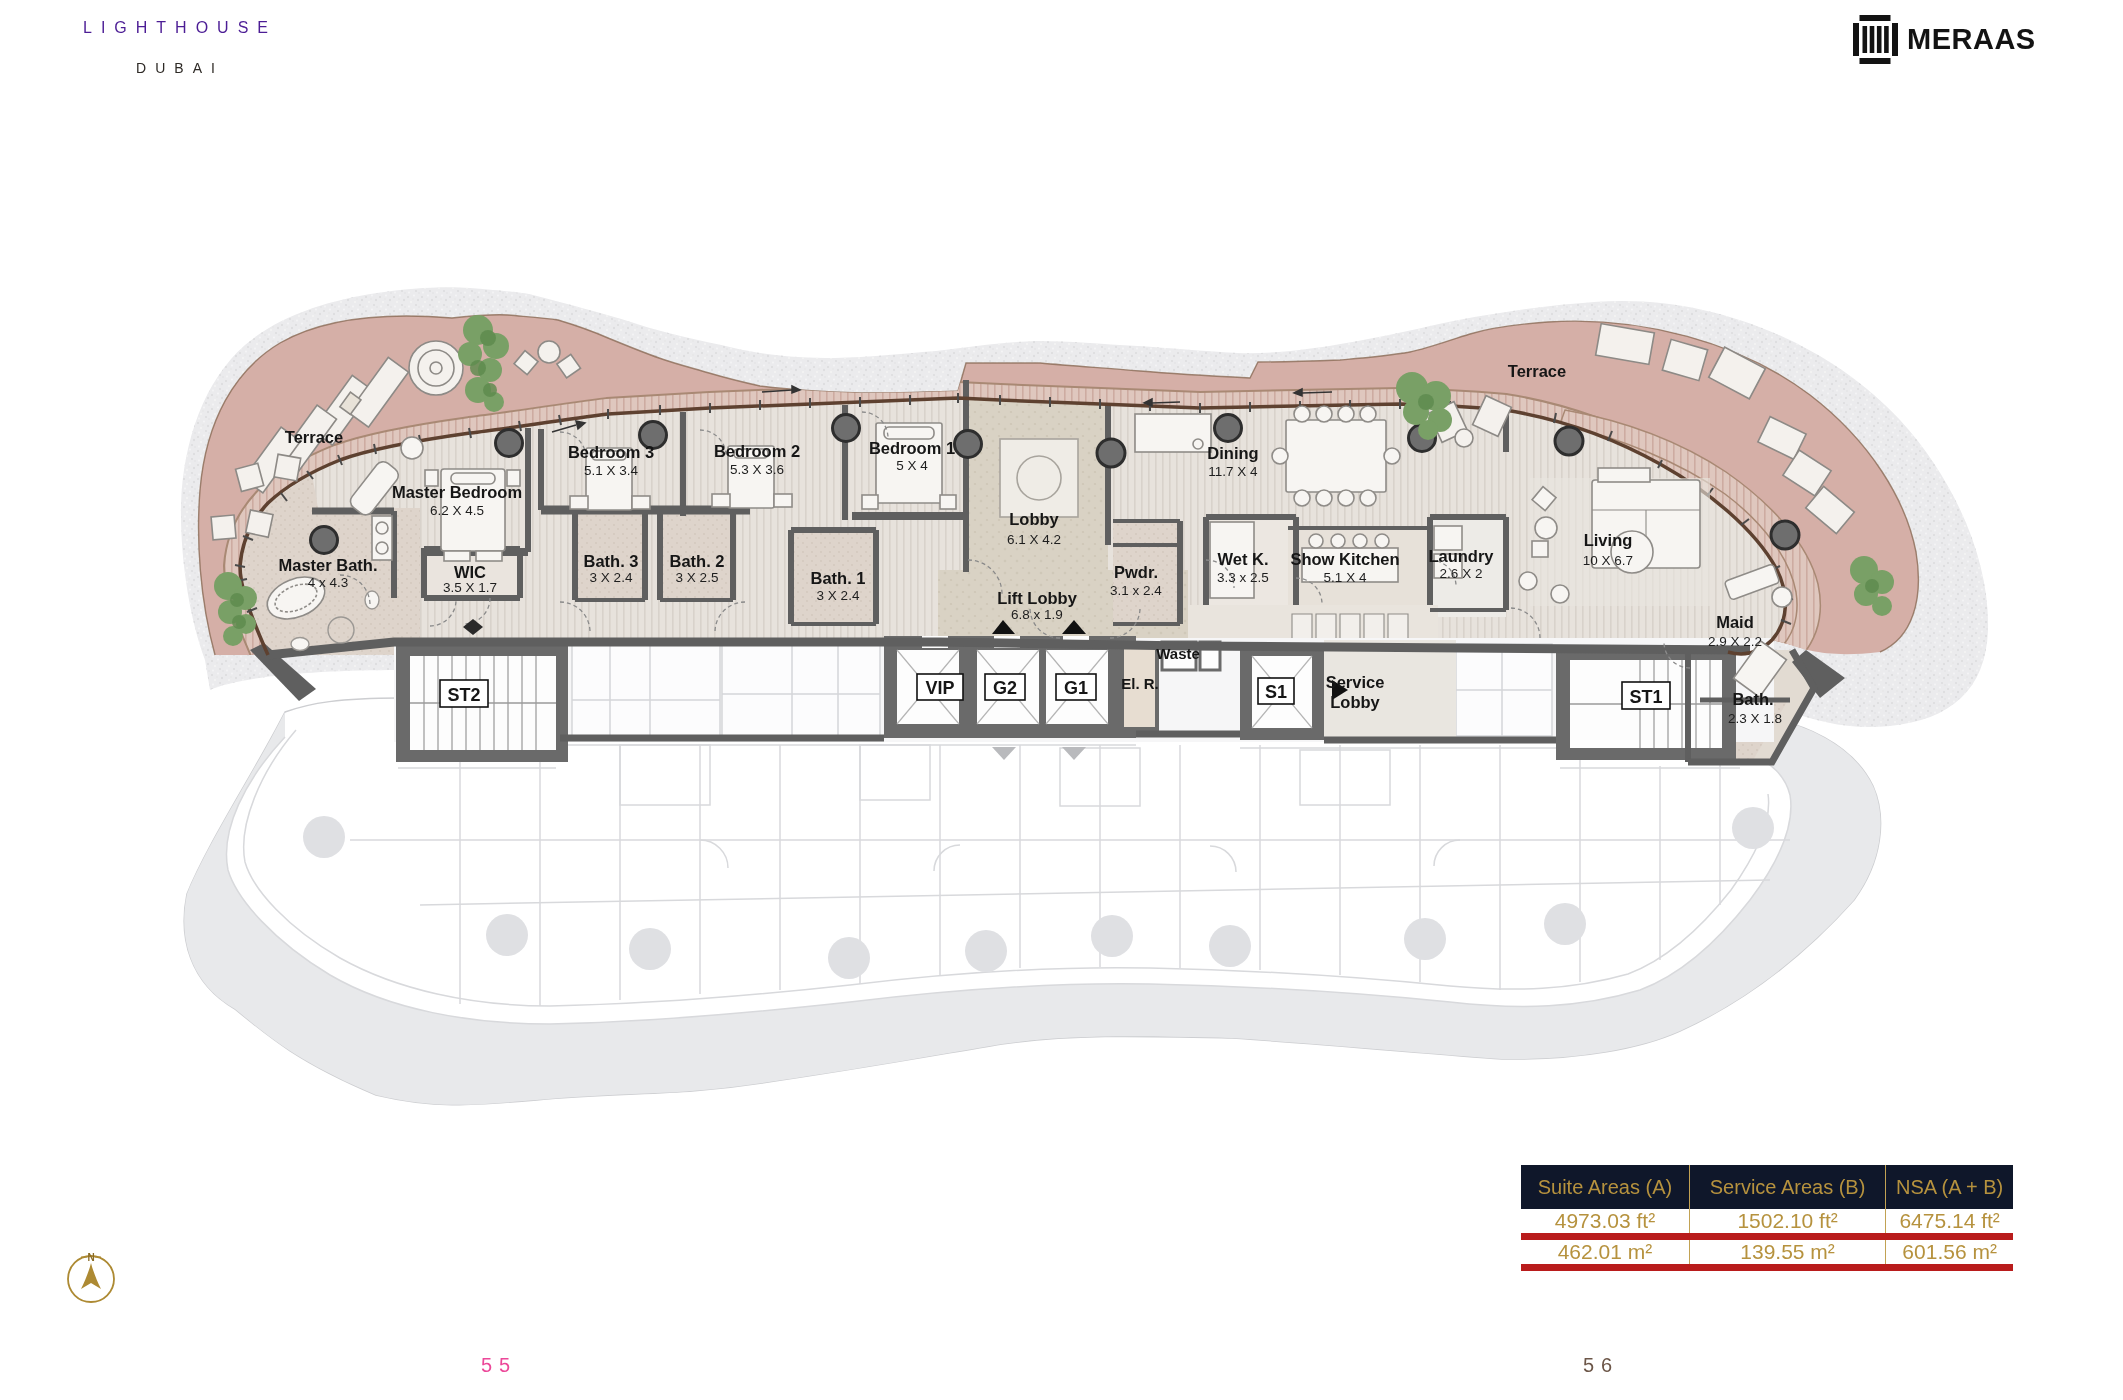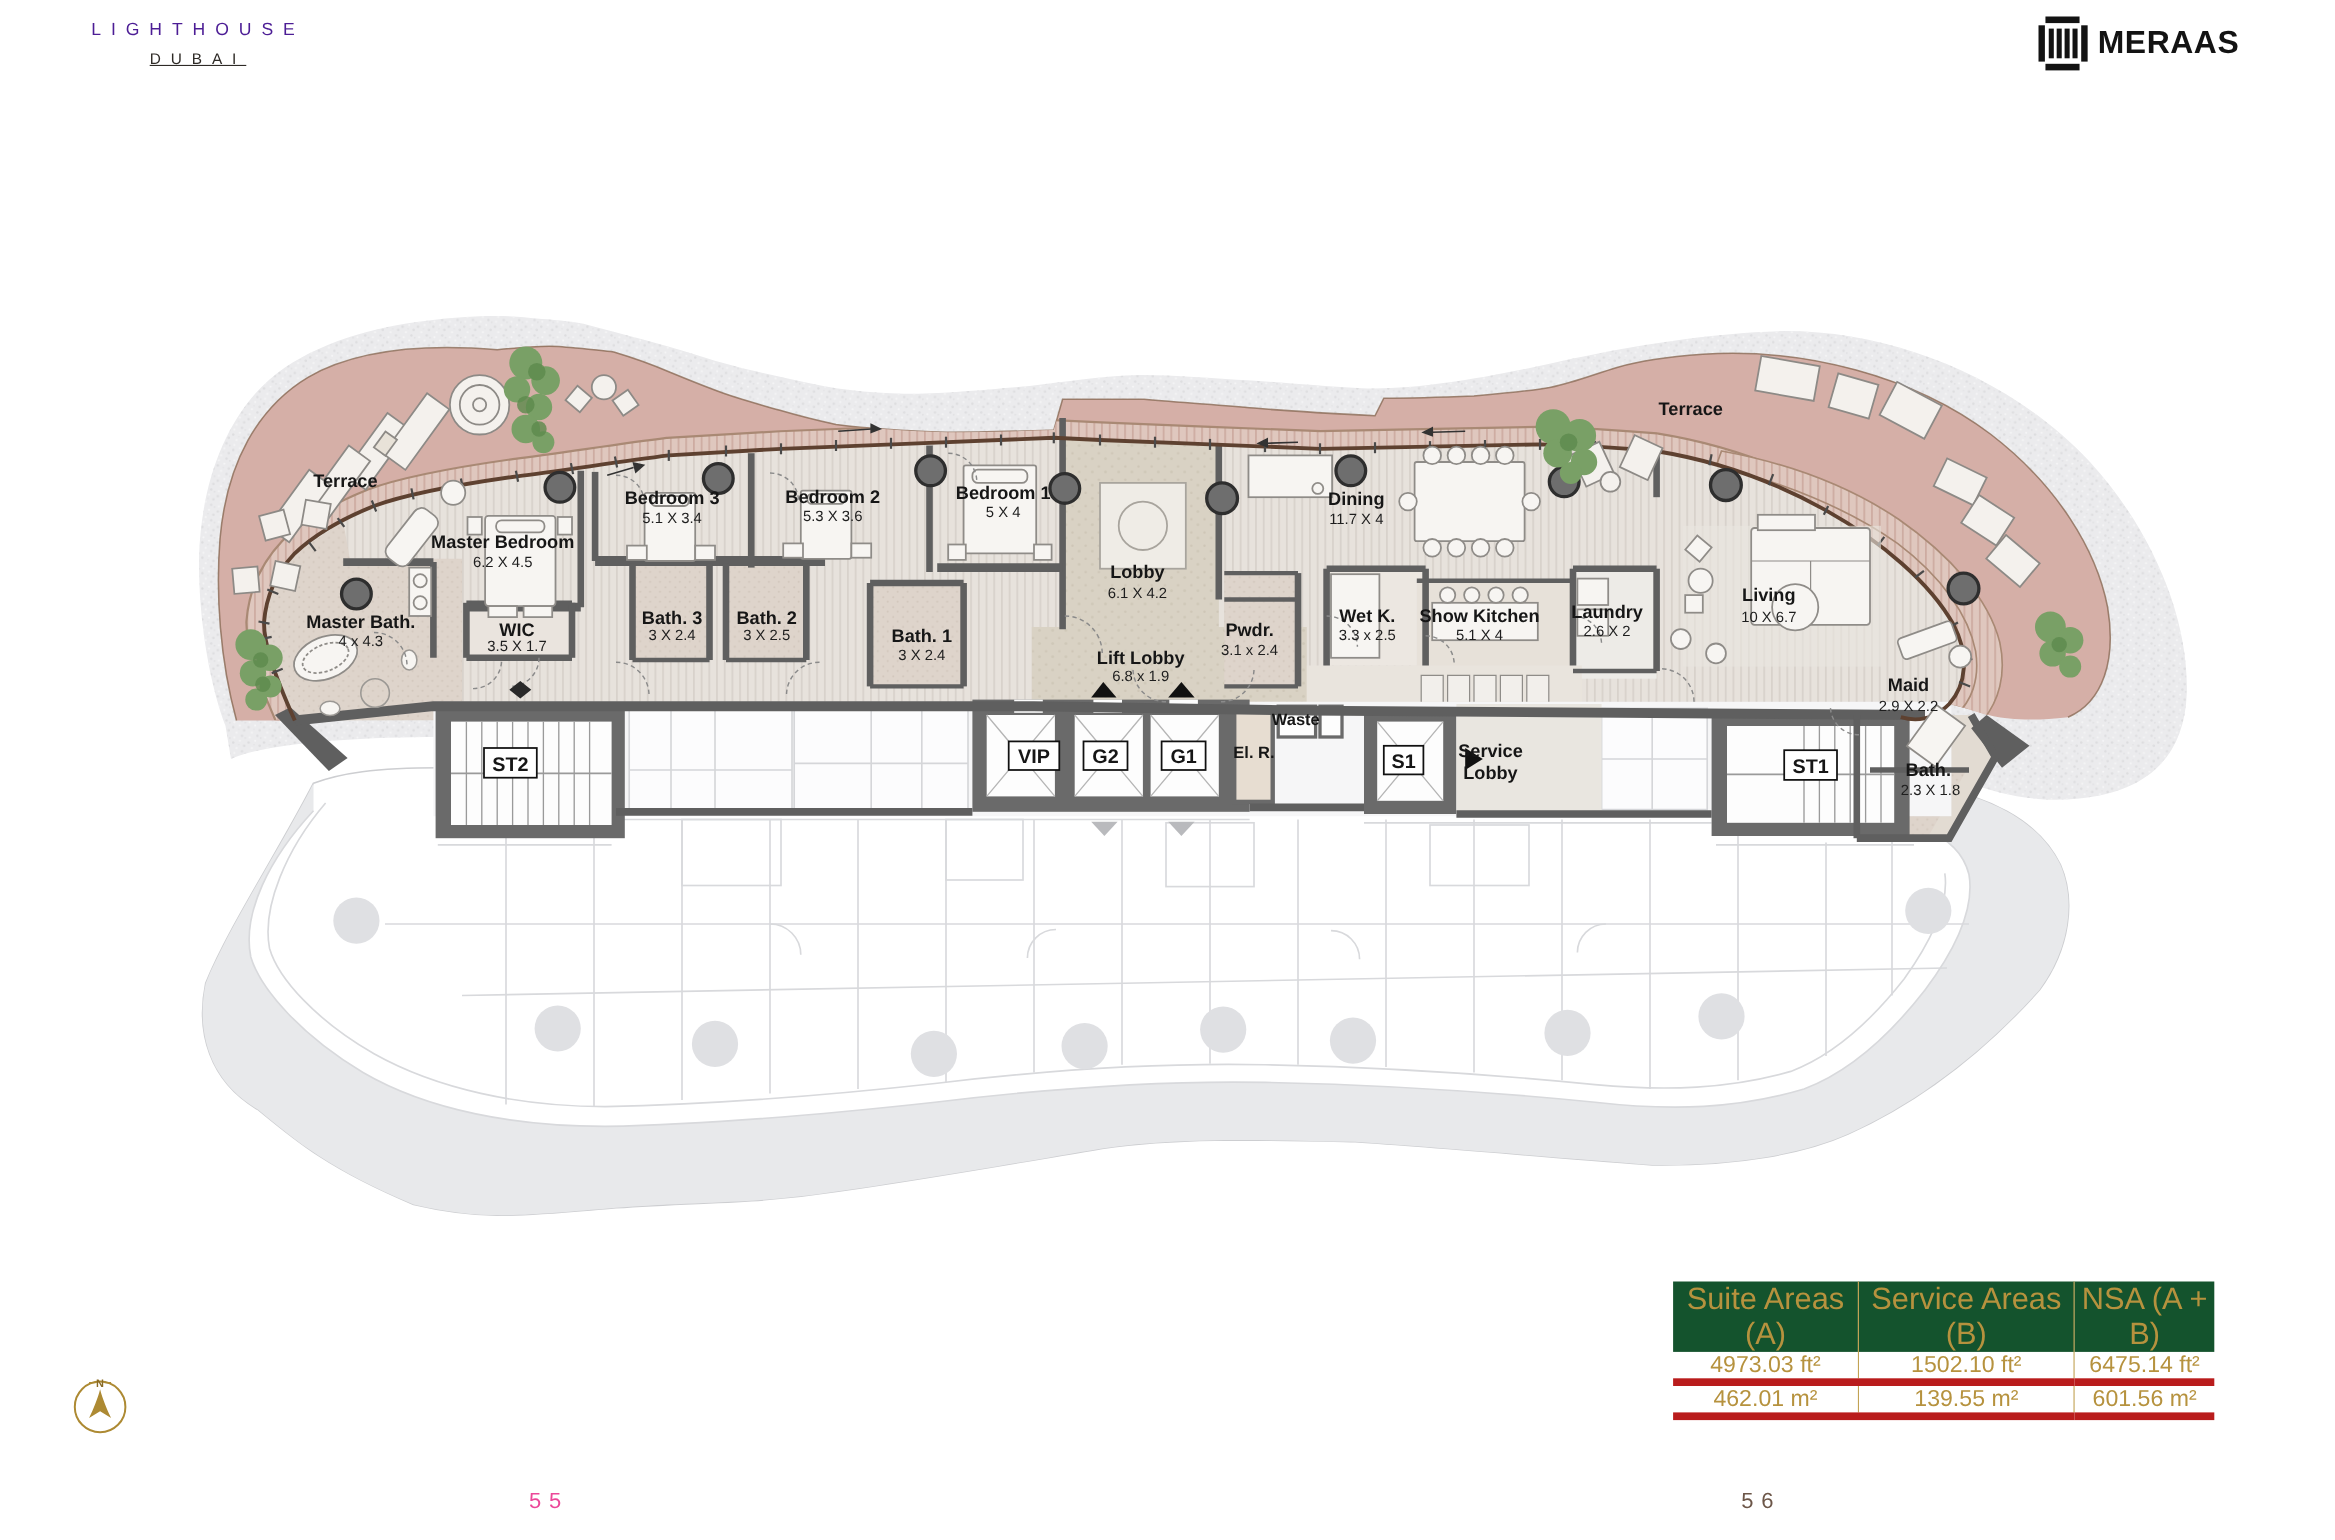--- a/index.html
+++ b/index.html
@@ -1,26 +1,26 @@
 <!DOCTYPE html>
 <html><head>
 <meta charset="utf-8">
 <style>
   html,body{margin:0;padding:0;background:#fff;}
   .page{position:relative;width:2123px;height:1400px;background:#ffffff;font-family:"Liberation Sans",sans-serif;overflow:hidden;}
   .bvl{position:absolute;left:40px;top:12px;width:280px;text-align:center;color:#35302b;}
   .bvl .b1{font-family:"Liberation Serif",serif;font-size:37px;letter-spacing:14px;font-weight:600;}
   .bvl .b2{font-size:16px;letter-spacing:9px;margin-top:7px;color:#4c1d95;}
-  .bvl .b3{font-size:14px;letter-spacing:9px;margin-top:8px;color:#2e2a26;text-decoration:underline;}
+  .bvl .b3{font-size:14px;letter-spacing:9px;margin-top:23px;color:#2e2a26;}
   .meraas{position:absolute;left:1853px;top:14px;display:flex;align-items:center;}
   .meraas .txt{font-size:29px;font-weight:bold;color:#131313;letter-spacing:0.5px;margin-left:9px;}
   .title{position:absolute;left:372px;top:227px;font-size:18px;font-weight:bold;letter-spacing:4.1px;color:#b78c2f;}
   .areas{position:absolute;left:1521px;top:1165px;width:492px;color:#b6923e;}
   .areas table{border-collapse:collapse;width:100%;table-layout:fixed;}
-  .areas .hd td{background:#14532d;font-size:28px;height:44px;}
+  .areas .hd td{background:#0f172a;font-size:20px;height:44px;}
   .areas td{text-align:center;font-size:21px;padding:0;}
   .areas .r td{height:21px;border-bottom:7px solid #b91c1c;}
   .areas .hd td{border-bottom:0;}
   .areas td.sep{border-left:1.5px solid #c2a254;}
   .p55{position:absolute;left:481px;top:1354px;font-size:20px;letter-spacing:7px;color:#ec4899;}
   .p56{position:absolute;left:1583px;top:1354px;font-size:20px;letter-spacing:7px;color:#6c5648;text-align:right;}
 </style>
 </head>
 <body>
 <div class="page">

